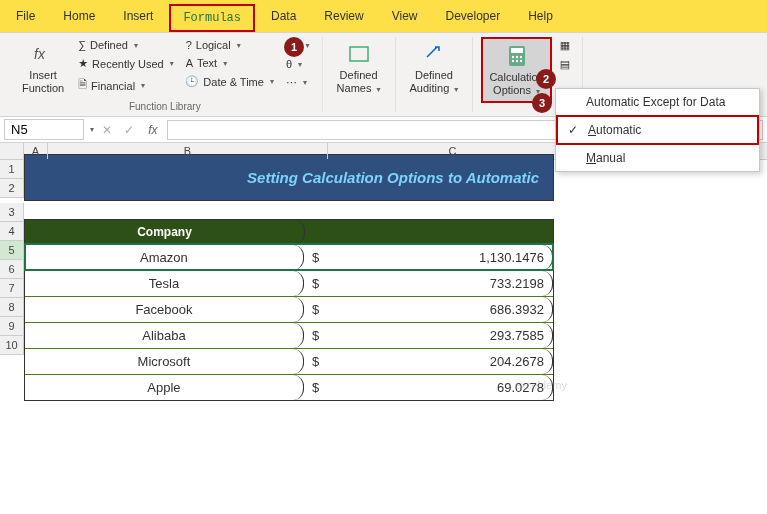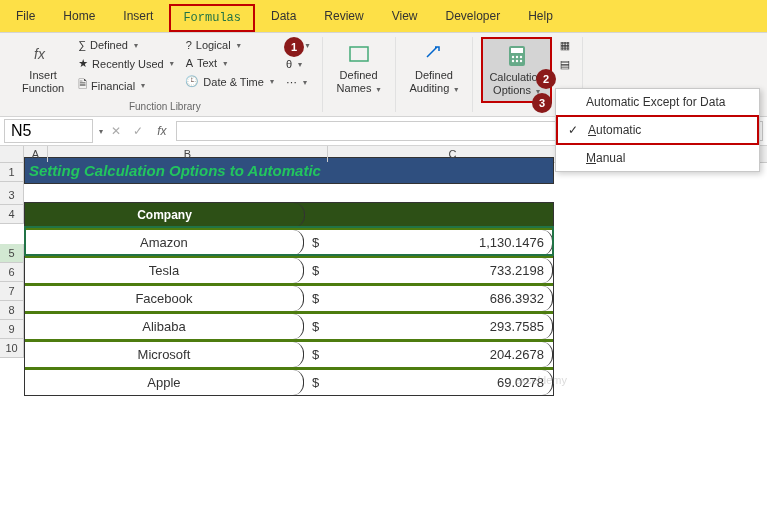--- a/index.html
+++ b/index.html
@@ -25,39 +25,39 @@
 
 .step-badge { position: absolute; width: 20px; height: 20px; background: #8b1a1a; color: #fff; border-radius: 50%; display: flex; align-items: center; justify-content: center; font-size: 11px; font-weight: bold; z-index: 5; }
 
 .dropdown { position: absolute; top: 88px; left: 555px; background: #fff; border: 1px solid #c8c8c8; box-shadow: 2px 2px 6px rgba(0,0,0,0.2); width: 205px; z-index: 10; }
 .dropdown-item { padding: 6px 12px 6px 30px; font-size: 12px; cursor: pointer; position: relative; }
 .dropdown-item.selected::before { content: '✓'; position: absolute; left: 10px; }
 .dropdown-item.highlight { border: 2px solid #c00000; }
 .dropdown-item u { text-decoration: underline; }
 
 .namebox-row { display: flex; align-items: center; border-bottom: 1px solid #d4d4d4; padding: 2px 4px; gap: 4px; background: #fff; }
-.namebox { width: 89px; border: 1px solid #ccc; padding: 2px 6px; font-size: 16px; }
+.namebox { width: 80px; border: 1px solid #ccc; padding: 2px 6px; font-size: 13px; }
 .fx-label { font-style: italic; color: #666; padding: 0 6px; }
 .formula-bar { flex: 1; border: 1px solid #ccc; padding: 2px 6px; height: 20px; }
 
 .sheet { position: relative; }
 .col-headers { display: flex; background: #f0f0f0; border-bottom: 1px solid #ccc; }
 .corner { width: 24px; border-right: 1px solid #ccc; }
 .colh { text-align: center; padding: 2px; border-right: 1px solid #ccc; font-size: 11px; color: #444; }
 .colA { width: 24px; } .colB { width: 280px; } .colC { width: 250px; }
 
 .row { display: flex; }
 .rowh { width: 24px; background: #f0f0f0; border-right: 1px solid #ccc; border-bottom: 1px solid #ccc; text-align: center; font-size: 11px; color: #444; padding: 3px 0; }
 .rowh.sel { background: #d2e8d2; }
 
-.title-banner { background: #2f4f7f; color: #22c55e; font-style: italic; font-weight: bold; font-size: 15px; text-align: left; padding: 4px; border: 1px solid #333; width: 530px; margin-left: 24px; }
+.title-banner { background: #2f4f7f; color: #7dd3fc; font-style: italic; font-weight: bold; font-size: 15px; text-align: right; padding: 14px; border: 1px solid #333; width: 530px; margin-left: 24px; }
 .tbl { margin-left: 24px; width: 530px; border: 1px solid #333; }
 .tbl-h { display: flex; background: #2d5016; color: #fff; font-weight: bold; }
 .tbl-h > div, .tbl-r > div { padding: 5px 8px; border-right: 1px solid #333; border-radius: 11px; }
-.tbl-r { display: flex; border-top: 3px solid #4d7c0f; font-size: 13px; }
+.tbl-r { display: flex; border-top: 1px solid #4d7c0f; font-size: 13px; }
 .tc1 { width: 280px; text-align: center; }
 .tc2 { width: 250px; display: flex; }
 .tc2 .cur { width: 16px; }
 .tc2 .val { flex: 1; text-align: right; }
 .tbl-r.sel { outline: 2px solid #217346; outline-offset: -1px; }
 
 .watermark { position: absolute; bottom: 10px; right: 200px; opacity: 0.3; font-size: 11px; color: #888; }
 </style>
 </head>
 <body>

